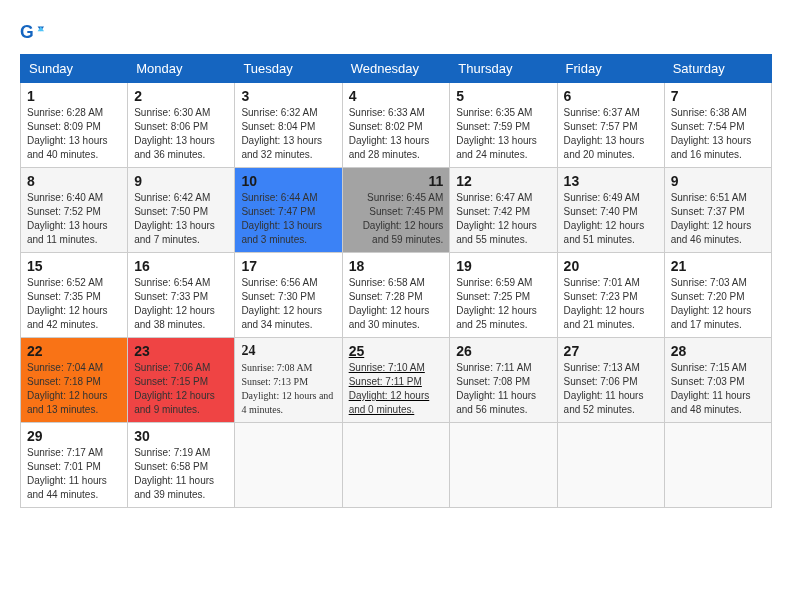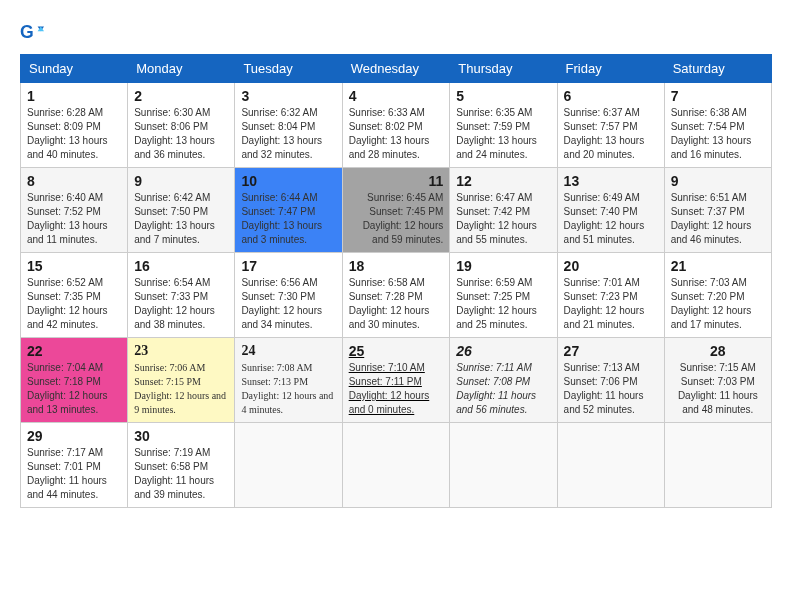--- a/index.html
+++ b/index.html
@@ -200,45 +200,45 @@
         <td>
         <span class="day-number">20</span>
         <span class="day-info">Sunrise: 7:01 AM<br>Sunset: 7:23 PM<br>Daylight: 12 hours and 21 minutes.</span>
       </td>
         <td>
         <span class="day-number">21</span>
         <span class="day-info">Sunrise: 7:03 AM<br>Sunset: 7:20 PM<br>Daylight: 12 hours and 17 minutes.</span>
       </td>
       </tr>
       <tr class="week-row">
-        <td style="background: #ec4899;">
+        <td style="background: #f97316;">
         <span class="day-number">22</span>
         <span class="day-info">Sunrise: 7:04 AM<br>Sunset: 7:18 PM<br>Daylight: 12 hours and 13 minutes.</span>
       </td>
-        <td style="background: #fef9c3; font-family: Liberation Serif, serif;">
+        <td style="background: #ef4444;">
         <span class="day-number">23</span>
         <span class="day-info">Sunrise: 7:06 AM<br>Sunset: 7:15 PM<br>Daylight: 12 hours and 9 minutes.</span>
       </td>
         <td style="background: rgb(245, 245, 245); font-family: Liberation Serif, serif;">
         <span class="day-number">24</span>
         <span class="day-info">Sunrise: 7:08 AM<br>Sunset: 7:13 PM<br>Daylight: 12 hours and 4 minutes.</span>
       </td>
         <td style="background: rgb(245, 245, 245); text-decoration: underline;">
         <span class="day-number">25</span>
         <span class="day-info">Sunrise: 7:10 AM<br>Sunset: 7:11 PM<br>Daylight: 12 hours and 0 minutes.</span>
       </td>
-        <td style="background: rgb(245, 245, 245); font-style: italic;">
+        <td style="background: rgb(245, 245, 245);">
         <span class="day-number">26</span>
         <span class="day-info">Sunrise: 7:11 AM<br>Sunset: 7:08 PM<br>Daylight: 11 hours and 56 minutes.</span>
       </td>
         <td style="background: rgb(245, 245, 245);">
         <span class="day-number">27</span>
         <span class="day-info">Sunrise: 7:13 AM<br>Sunset: 7:06 PM<br>Daylight: 11 hours and 52 minutes.</span>
       </td>
-        <td style="background: rgb(245, 245, 245); text-align: center;">
+        <td style="background: rgb(245, 245, 245);">
         <span class="day-number">28</span>
         <span class="day-info">Sunrise: 7:15 AM<br>Sunset: 7:03 PM<br>Daylight: 11 hours and 48 minutes.</span>
       </td>
       </tr>
       <tr class="week-row">
         <td>
         <span class="day-number">29</span>
         <span class="day-info">Sunrise: 7:17 AM<br>Sunset: 7:01 PM<br>Daylight: 11 hours and 44 minutes.</span>
       </td>
         <td>

